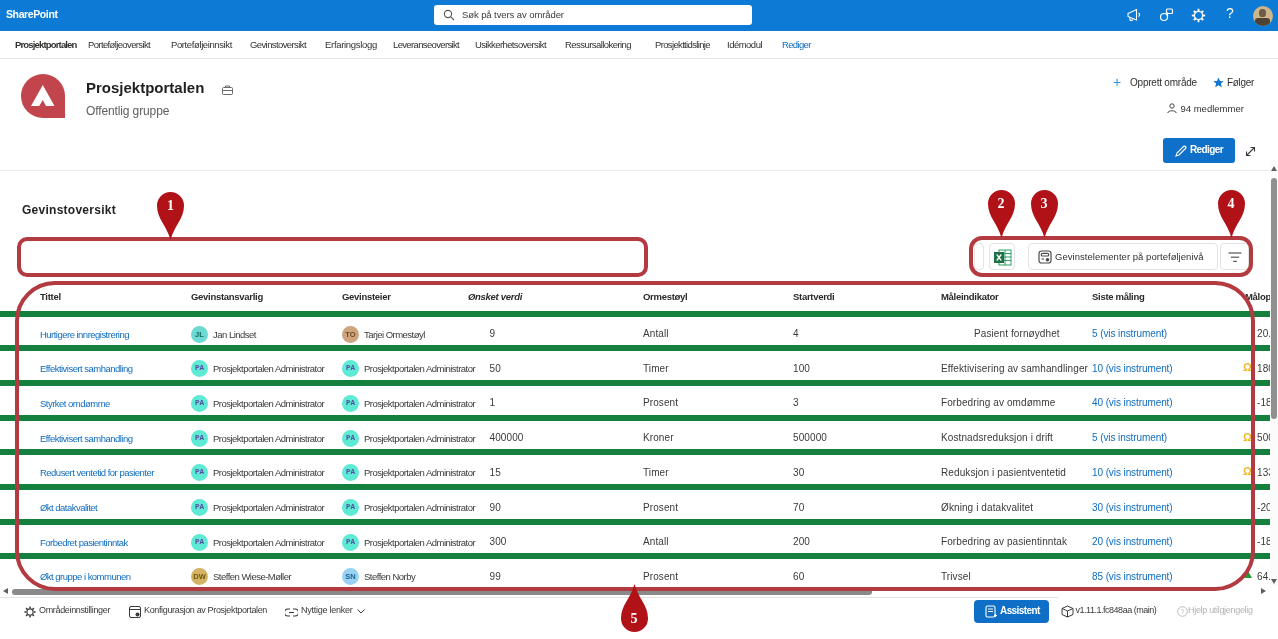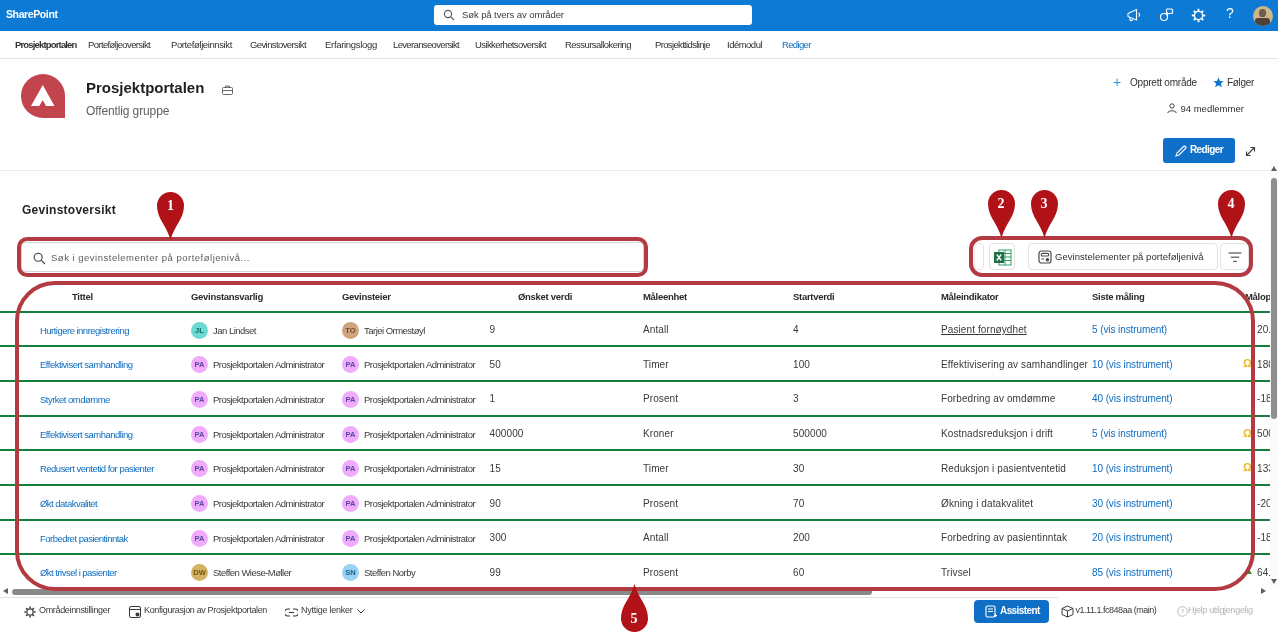--- a/index.html
+++ b/index.html
@@ -22,32 +22,32 @@
 #btnRediger span{position:absolute;left:27px;top:6px;color:#fff;font-size:10px;font-weight:bold;letter-spacing:-0.6px;}
 
 #content{position:absolute;left:0;top:171px;width:1278px;height:426px;background:#fff;overflow:hidden;}
 #wptitle{position:absolute;left:22px;top:32px;font-size:12px;font-weight:bold;letter-spacing:0.26px;color:#252423;}
 #sfield{position:absolute;left:21px;top:70.5px;width:623px;height:30px;border:1px solid #d4d4d4;border-radius:4px;background:#fff;}
 #sfield span{position:absolute;left:29px;top:9px;font-size:9.5px;letter-spacing:0.5px;color:#5f5d5b;}
 .cbtn{position:absolute;top:72px;height:27px;background:#fff;border:1px solid #e3e3e3;border-radius:4px;}
 #viewbtn span{position:absolute;left:26px;top:7px;font-size:9.5px;letter-spacing:0.04px;color:#323130;white-space:nowrap;}
 
 .hd{position:absolute;top:120px;font-size:9.5px;font-weight:bold;letter-spacing:-0.29px;color:#2b2a29;white-space:nowrap;}
-.row{position:absolute;left:0;width:1278px;height:35px;border-top:2px solid #15803d;}
+.row{position:absolute;left:0;width:1278px;height:35px;border-top:6px solid #15803d;}
 .row span{position:absolute;white-space:nowrap;}
 .lnk{color:#0f6cbf;font-size:9.5px;letter-spacing:-0.52px;top:12px;left:40px;}
 .nm{color:#3b3a39;font-size:9.5px;letter-spacing:-0.52px;top:12px;}
 .num{color:#3b3a39;font-size:10px;letter-spacing:0.1px;top:11.5px;}
 .av{position:absolute;top:9px;width:17px;height:17px;border-radius:50%;font-size:7.5px;font-weight:bold;text-align:center;line-height:17px;}
 .a2{left:191px;}
 .n2{left:213px;}
 .a3{left:342px;}
 .n3{left:364px;}
 .ml{color:#0f6cbf;font-size:10px;letter-spacing:-0.09px;top:11.5px;left:1092px;}
-.pa{background:#f0abfc;color:#584aa0;}
+.pa{background:#5eead4;color:#584aa0;font-family:Liberation Mono, monospace;}
 .trf{position:absolute;left:1243px;top:10px;color:#f2b728;font-weight:bold;font-size:11px;}
 
 .redrect{position:absolute;border:4px solid #b23a40;}
 .pin{position:absolute;width:27px;height:48px;z-index:20;}
 .pin .n{position:absolute;width:27px;text-align:center;color:#fff;font-family:"Liberation Serif",serif;font-weight:bold;font-size:14px;}
 
 #hthumb{position:absolute;left:12px;top:588.5px;width:860px;height:6px;background:#8a8a8a;border-radius:3px;}
 #vtrack{position:absolute;left:1270px;top:160px;width:8px;height:426px;background:#fbfbfb;}
 #vthumb{position:absolute;left:1271px;top:178px;width:6px;height:241px;background:#8f8f8f;border-radius:3px;}
 .sarr{position:absolute;width:0;height:0;}
@@ -146,27 +146,20 @@
   <svg class="icon" style="left:1245px;top:86.5px;" width="11" height="11" viewBox="0 0 11 11">
       <g stroke="#3b3a39" stroke-width="1.1" fill="none">
         <line x1="2" y1="9" x2="9" y2="2"></line>
         <path d="M5.5 1.5 H9.5 V5.5"></path>
         <path d="M1.5 5.5 V9.5 H5.5"></path>
       </g>
     </svg>
 </div>
 <div id="content">
   <div id="wptitle">Gevinstoversikt</div>
-  <div id="sfield">
-    <svg class="icon" style="left:11px;top:9px;" width="13" height="13" viewBox="0 0 13 13">
-        <circle cx="5.2" cy="5.2" r="4" fill="none" stroke="#484644" stroke-width="1.1"></circle>
-        <line x1="8.3" y1="8.3" x2="12" y2="12" stroke="#484644" stroke-width="1.1"></line>
-      </svg>
-    <span>Søk i gevinstelementer på porteføljenivå...</span>
-  </div>
   <div class="cbtn" id="sliver" style="left:974px;width:10px;"></div>
   <div class="cbtn" id="xlbtn" style="left:989px;width:26px;">
     <svg class="icon" style="left:4px;top:4.5px;" width="18" height="17" viewBox="0 0 18 17">
         <rect x="5" y="1" width="12" height="15" fill="#fff" stroke="#2d9e62" stroke-width="1"></rect>
         <line x1="5" y1="4.5" x2="17" y2="4.5" stroke="#2d9e62" stroke-width="1"></line>
         <line x1="5" y1="8" x2="17" y2="8" stroke="#2d9e62" stroke-width="1"></line>
         <line x1="5" y1="11.5" x2="17" y2="11.5" stroke="#2d9e62" stroke-width="1"></line>
         <line x1="11" y1="1" x2="11" y2="16" stroke="#2d9e62" stroke-width="1"></line>
         <rect x="0" y="3" width="10" height="11" fill="#1f7145"></rect>
         <g stroke="#fff" stroke-width="1.3">
@@ -186,40 +179,40 @@
   </div>
   <div class="cbtn" id="filtbtn" style="left:1219.5px;width:29.5px;">
     <svg class="icon" style="left:7px;top:8px;" width="14" height="11" viewBox="0 0 14 11">
         <g stroke="#555" stroke-width="1.2">
           <line x1="0.5" y1="1" x2="13.5" y2="1"></line>
           <line x1="2.8" y1="5.2" x2="11.2" y2="5.2"></line>
           <line x1="5.2" y1="9.4" x2="8.8" y2="9.4"></line>
         </g>
       </svg>
   </div>
-  <div class="hd" style="left:40px;margin-left:32px;">Tittel</div>
+  <div class="hd" style="left:40px;">Tittel</div>
   <div class="hd" style="left:191px;">Gevinstansvarlig</div>
   <div class="hd" style="left:342px;">Gevinsteier</div>
-  <div class="hd" style="left:518px;">Ønsket verdi</div>
-  <div class="hd" style="left:643px;">Måleenhet</div>
+  <div class="hd" style="left:468px;font-style:italic;">Ønsket verdi</div>
+  <div class="hd" style="left:643px;">Ormestøyl</div>
   <div class="hd" style="left:793px;">Startverdi</div>
   <div class="hd" style="left:941px;">Måleindikator</div>
   <div class="hd" style="left:1092px;">Siste måling</div>
   <div class="hd" style="left:1245px;">Måloppnåelse</div>
 
   <div class="row" style="top:139.5px;">
     <span class="lnk">Hurtigere innregistrering</span>
     <span class="av a2" style="background:#6cd9d2;color:#0e6b60;">JL</span>
     <span class="nm n2">Jan Lindset</span>
     <span class="av a3" style="background:#cda47d;color:#6e4a24;">TO</span>
     <span class="nm n3">Tarjei Ormestøyl</span>
     <span class="num" style="left:489.5px;">9</span>
     <span class="num" style="left:643px;">Antall</span>
     <span class="num" style="left:793px;">4</span>
-    <span class="num" style="left:941px;text-decoration:underline;">Pasient fornøydhet</span>
+    <span class="num" style="left:974px;">Pasient fornøydhet</span>
     <span class="ml">5 (vis instrument)</span>
     <span class="num" style="left:1257px;">20.0</span>
   </div>
   <div class="row" style="top:174.2px;">
     <span class="lnk">Effektivisert samhandling</span>
     <span class="av a2 pa">PA</span>
     <span class="nm n2">Prosjektportalen Administrator</span>
     <span class="av a3 pa">PA</span>
     <span class="nm n3">Prosjektportalen Administrator</span>
     <span class="num" style="left:489.5px;">50</span>
@@ -291,21 +284,21 @@
     <span class="av a3 pa">PA</span>
     <span class="nm n3">Prosjektportalen Administrator</span>
     <span class="num" style="left:489.5px;">300</span>
     <span class="num" style="left:643px;">Antall</span>
     <span class="num" style="left:793px;">200</span>
     <span class="num" style="left:941px;">Forbedring av pasientinntak</span>
     <span class="ml">20 (vis instrument)</span>
     <span class="num" style="left:1257px;">-18</span>
   </div>
   <div class="row" style="top:382.4px;">
-    <span class="lnk">Økt trivsel i pasienter</span>
+    <span class="lnk">Økt gruppe i kommunen</span>
     <span class="av a2" style="background:#d4b364;color:#6f5a10;">DW</span>
     <span class="nm n2">Steffen Wiese-Møller</span>
     <span class="av a3" style="background:#99d2f2;color:#1c6591;">SN</span>
     <span class="nm n3">Steffen Norby</span>
     <span class="num" style="left:489.5px;">99</span>
     <span class="num" style="left:643px;">Prosent</span>
     <span class="num" style="left:793px;">60</span>
     <span class="num" style="left:941px;">Trivsel</span>
     <span class="ml">85 (vis instrument)</span>
     <span style="left:1244px;top:12px;width:0;height:0;border-left:4px solid transparent;border-right:4px solid transparent;border-bottom:7px solid #1e9e31;"></span>

